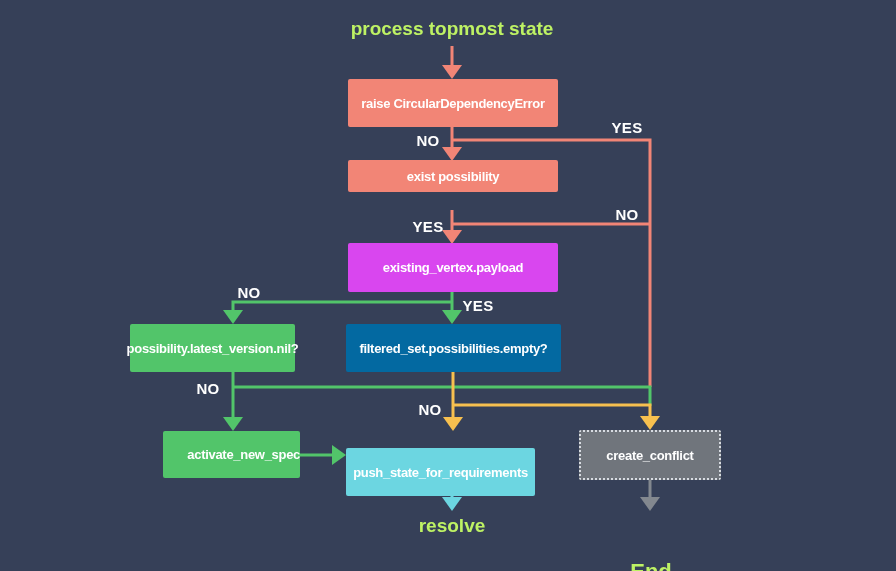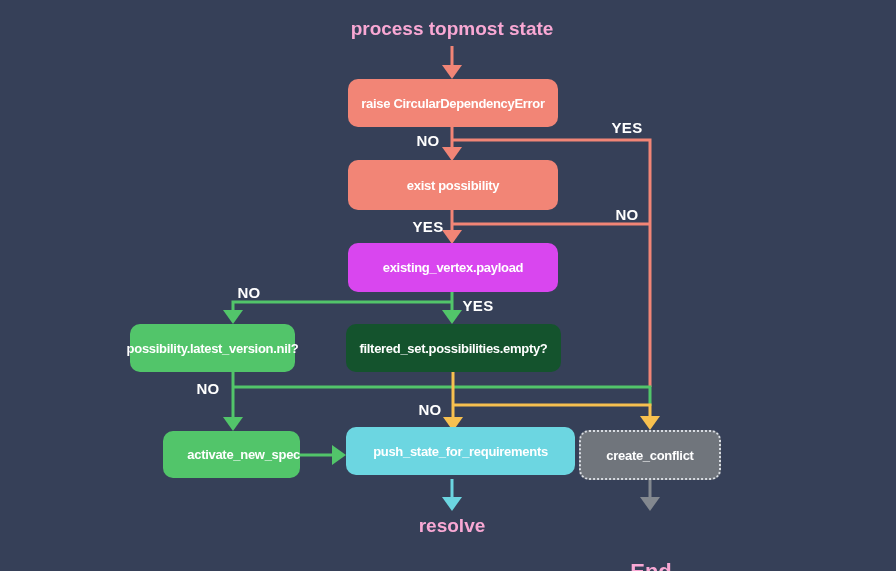--- a/index.html
+++ b/index.html
@@ -1,42 +1,42 @@
 <!DOCTYPE html>
 <html><head>
 <meta charset="utf-8">
 <style>
   html,body{margin:0;padding:0;}
   body{font-family:"Liberation Sans","DejaVu Sans",sans-serif;}
   .stage{position:relative;width:896px;height:571px;overflow:hidden;}
   .layer{position:absolute;left:0;top:0;}
   .node{
     position:absolute;display:flex;align-items:center;justify-content:center;
-    border-radius:10px;color:#fff;font-weight:bold;font-size:13px;
+    border-radius:2px;color:#fff;font-weight:bold;font-size:13px;
     letter-spacing:-0.3px;text-align:center;box-sizing:border-box;
   }
   .node.dotted{border:2px dotted #d8dce2;}
   .edge-label{
     position:absolute;transform:translate(-50%,-50%);
     color:#fff;font-weight:bold;font-size:15px;letter-spacing:0.3px;
   }
   .terminal{
     position:absolute;transform:translateX(-50%);
-    color:#f9a8d4;font-weight:bold;white-space:nowrap;
+    color:#bef264;font-weight:bold;white-space:nowrap;
   }
   .title{font-size:19px;}
   .end-text{font-size:22px;margin-top:48px;}
   
   #n-raise      {left:348px;top:79px; width:210px;height:48px;}
-  #n-exist      {left:348px;top:160px;width:210px;height:50px;justify-content:center;}
+  #n-exist      {left:348px;top:160px;width:210px;height:32px;justify-content:center;}
   #n-vertex     {left:348px;top:243px;width:210px;height:49px;}
   #n-possibility{left:130px;top:324px;width:165px;height:48px;}
   #n-filtered   {left:346px;top:324px;width:215px;height:48px;}
   #n-activate   {left:163px;top:431px;width:137px;height:47px;}
-  #n-push       {left:346px;top:427px;width:229px;height:48px;}
+  #n-push       {left:346px;top:448px;width:189px;height:48px;}
   #n-conflict   {left:579px;top:430px;width:142px;height:50px;}
   
   #l-raise-no   {left:428px;top:140px;}
   #l-raise-yes  {left:627px;top:127px;}
   #l-exist-yes  {left:428px;top:226px;}
   #l-exist-no   {left:627px;top:214px;}
   #l-vertex-no  {left:249px;top:292px;}
   #l-vertex-yes {left:478px;top:305px;}
   #l-latest-no  {left:208px;top:388px;}
   #l-filtered-no{left:430px;top:409px;}
@@ -108,21 +108,21 @@
   </div>
   <div class="node" id="n-exist" style="background-color: rgb(242, 133, 118);">
     <span>exist possibility</span>
   </div>
   <div class="node" id="n-vertex" style="background-color: #d946ef;">
     <span>existing_vertex.payload</span>
   </div>
   <div class="node" id="n-possibility" style="background-color: rgb(82, 197, 106);">
     <span>possibility.latest_version.nil?</span>
   </div>
-  <div class="node" id="n-filtered" style="background-color: #14532d;">
+  <div class="node" id="n-filtered" style="background-color: #0369a1;">
     <span>filtered_set.possibilities.empty?</span>
   </div>
   <div class="node" id="n-activate" style="background-color: rgb(82, 197, 106); justify-content: flex-end;">
     <span>activate_new_spec</span>
   </div>
   <div class="node" id="n-push" style="background-color: rgb(108, 214, 225);">
     <span>push_state_for_requirements</span>
   </div>
   <div class="node dotted" id="n-conflict" style="background-color: rgb(112, 117, 124); border-color: rgb(216, 220, 226);">
     <span>create_conflict</span>

